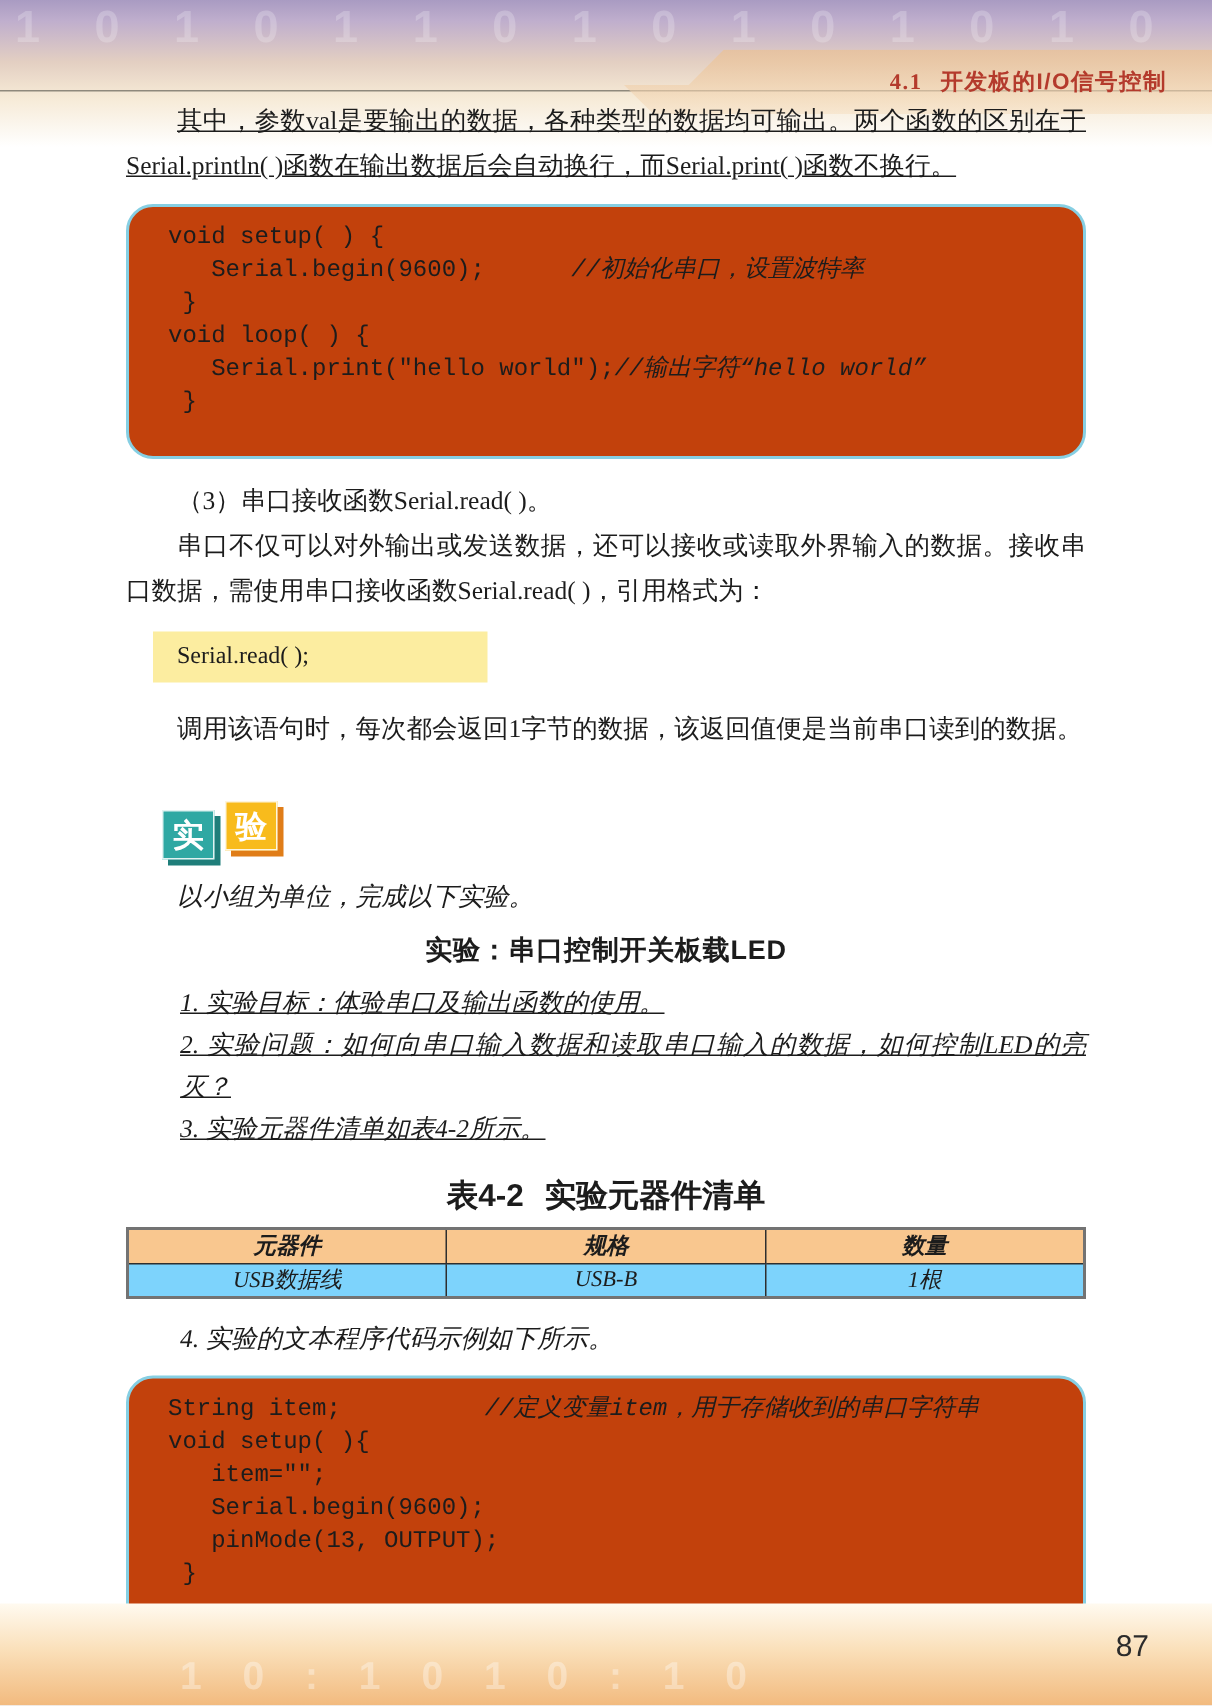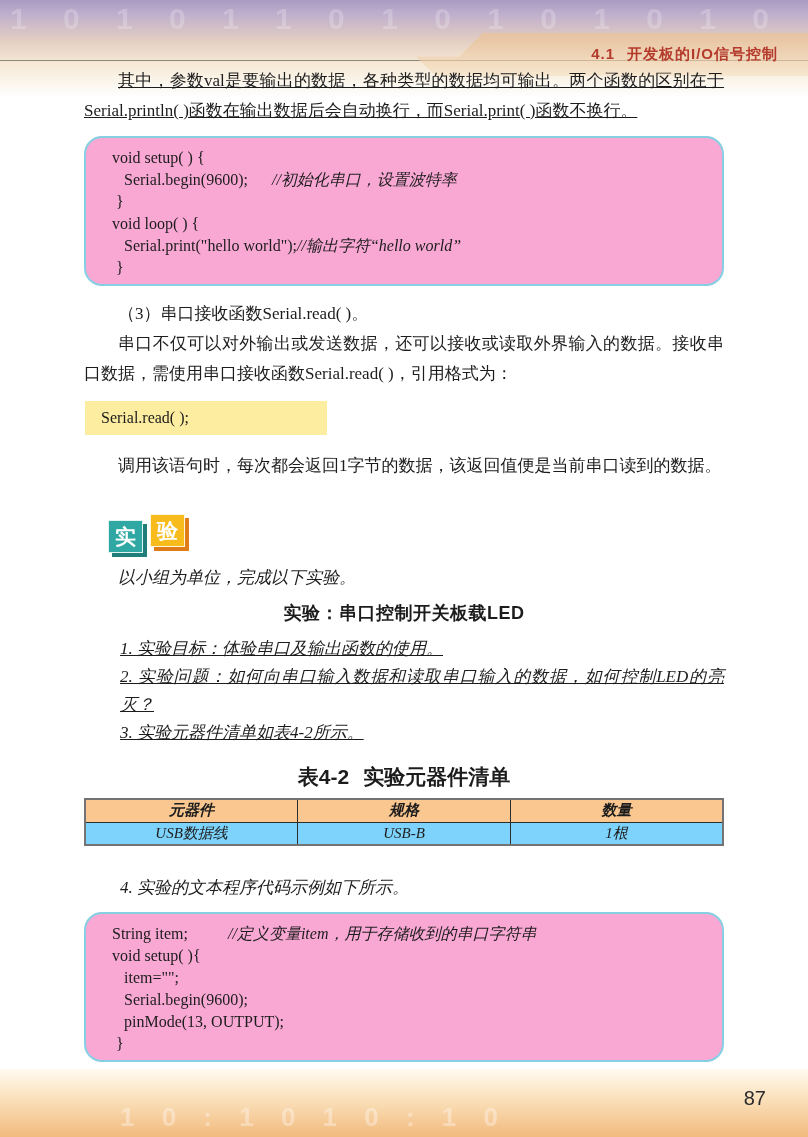--- a/index.html
+++ b/index.html
@@ -38,21 +38,21 @@
     width: 392px; height: 43px;
     background: linear-gradient(180deg, rgba(234,193,150,0.75), rgba(246,223,193,0.55));
     clip-path: polygon(17% 0, 100% 0, 100% 100%, 5% 100%, 0 55%, 11% 55%);
   }
   .header-title {
     position: absolute; top: 45px; right: 30px;
     font-family: "Liberation Sans", sans-serif;
     font-size: 15px; font-weight: bold;
     color: #b43a2c; letter-spacing: 1px;
   }
-  .header-title .sec-num { margin-right: 12px; }
+  .header-title .sec-num { margin-right: 12px; font-family: Liberation Serif, serif; }
 
   
   .footer {
     position: absolute; bottom: 0; left: 0;
     width: 808px; height: 68px;
     background: linear-gradient(180deg, #fffaf0 0%, #fae0ba 45%, #f2ba7e 100%);
   }
   .footer-digits {
     position: absolute; bottom: 4px; left: 120px; width: 560px;
     font-family: "Liberation Sans", sans-serif;
@@ -69,32 +69,33 @@
   
   .content { position: absolute; left: 84px; top: 0; width: 640px; }
 
   .para {
     font-size: 17px; line-height: 30px;
     text-indent: 2em; text-align: justify;
   }
   .kaiti { font-style: italic; }
 
   .code-box {
-    background: #f9a8d4;
+    background: #c2410c;
     border: 2px solid #86cfe3;
     border-radius: 18px;
-    padding: 9px 10px 5px 26px;
+    padding: 9px 10px 25px 26px;
     font-size: 16px;
+    font-family: Liberation Mono, monospace;
   }
   .code-line { white-space: pre; line-height: 22px; }
   .code-comment { font-style: italic; }
 
   .inline-code {
-    margin: 12px 0 0 1px;
-    width: 242px; height: 34px;
+    margin: 12px 0 0 18px;
+    width: 223px; height: 34px;
     background: #fceda0;
     display: flex; align-items: center;
     padding-left: 16px;
     font-size: 16px;
   }
 
   .badge { display: flex; align-items: flex-end; margin: 24px 0 0 24px; height: 50px; }
   .cube {
     width: 35px; height: 33px;
     display: flex; align-items: center; justify-content: center;
@@ -207,21 +208,21 @@
         <th>数量</th>
       </tr>
       <tr class="alt">
         <td>USB数据线</td>
         <td>USB-B</td>
         <td>1根</td>
       </tr>
     </tbody>
       </table>
 
-    <p class="exp-item" style="margin-top:28px;">4.  实验的文本程序代码示例如下所示。</p>
+    <p class="exp-item" style="margin-top:13px;">4.  实验的文本程序代码示例如下所示。</p>
 
     <div class="code-box" style="margin-top:10px;">
       <div class="code-line"><span>String item;          </span><span class="code-comment">//定义变量item，用于存储收到的串口字符串</span></div>
       <div class="code-line"><span>void setup( ){</span><span class="code-comment"></span></div>
       <div class="code-line"><span>   item="";</span><span class="code-comment"></span></div>
       <div class="code-line"><span>   Serial.begin(9600);</span><span class="code-comment"></span></div>
       <div class="code-line"><span>   pinMode(13, OUTPUT);</span><span class="code-comment"></span></div>
       <div class="code-line"><span> }</span><span class="code-comment"></span></div>
 
     </div>

